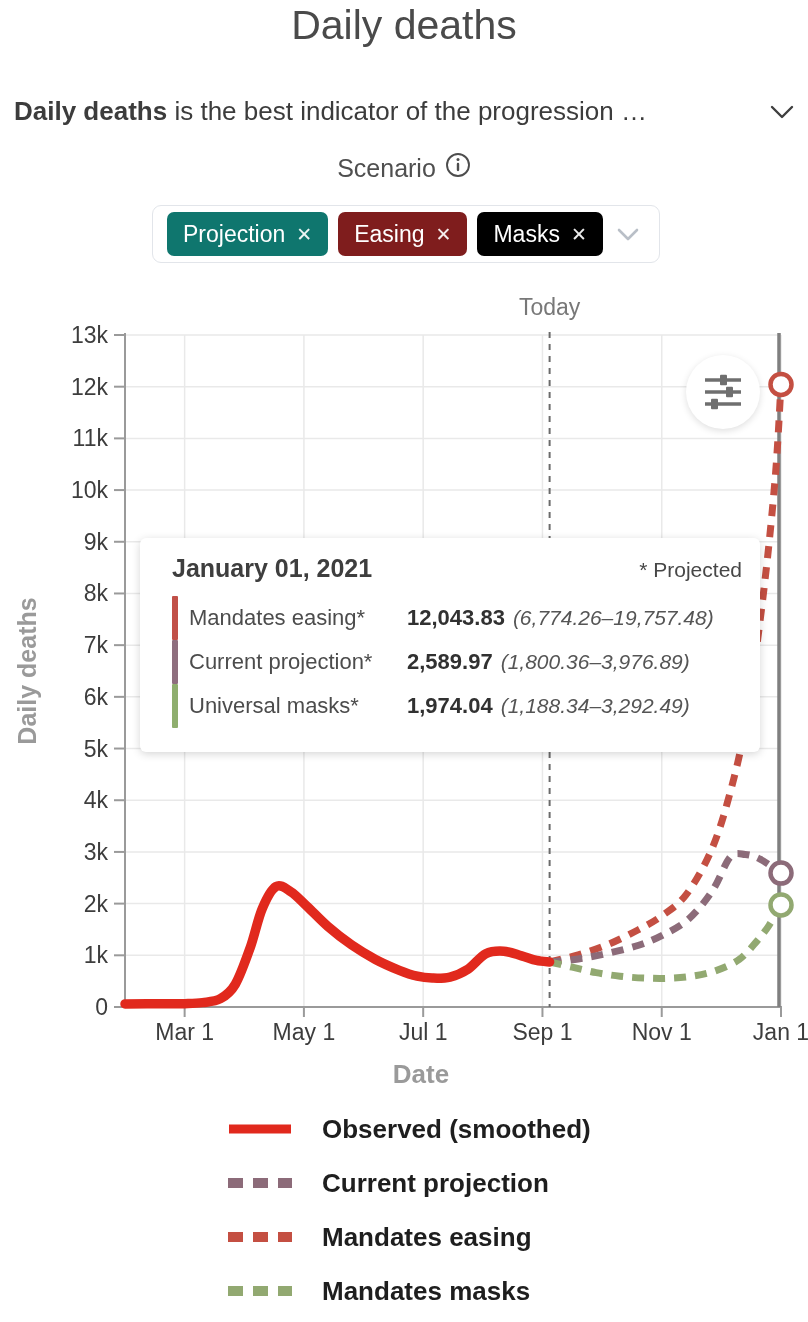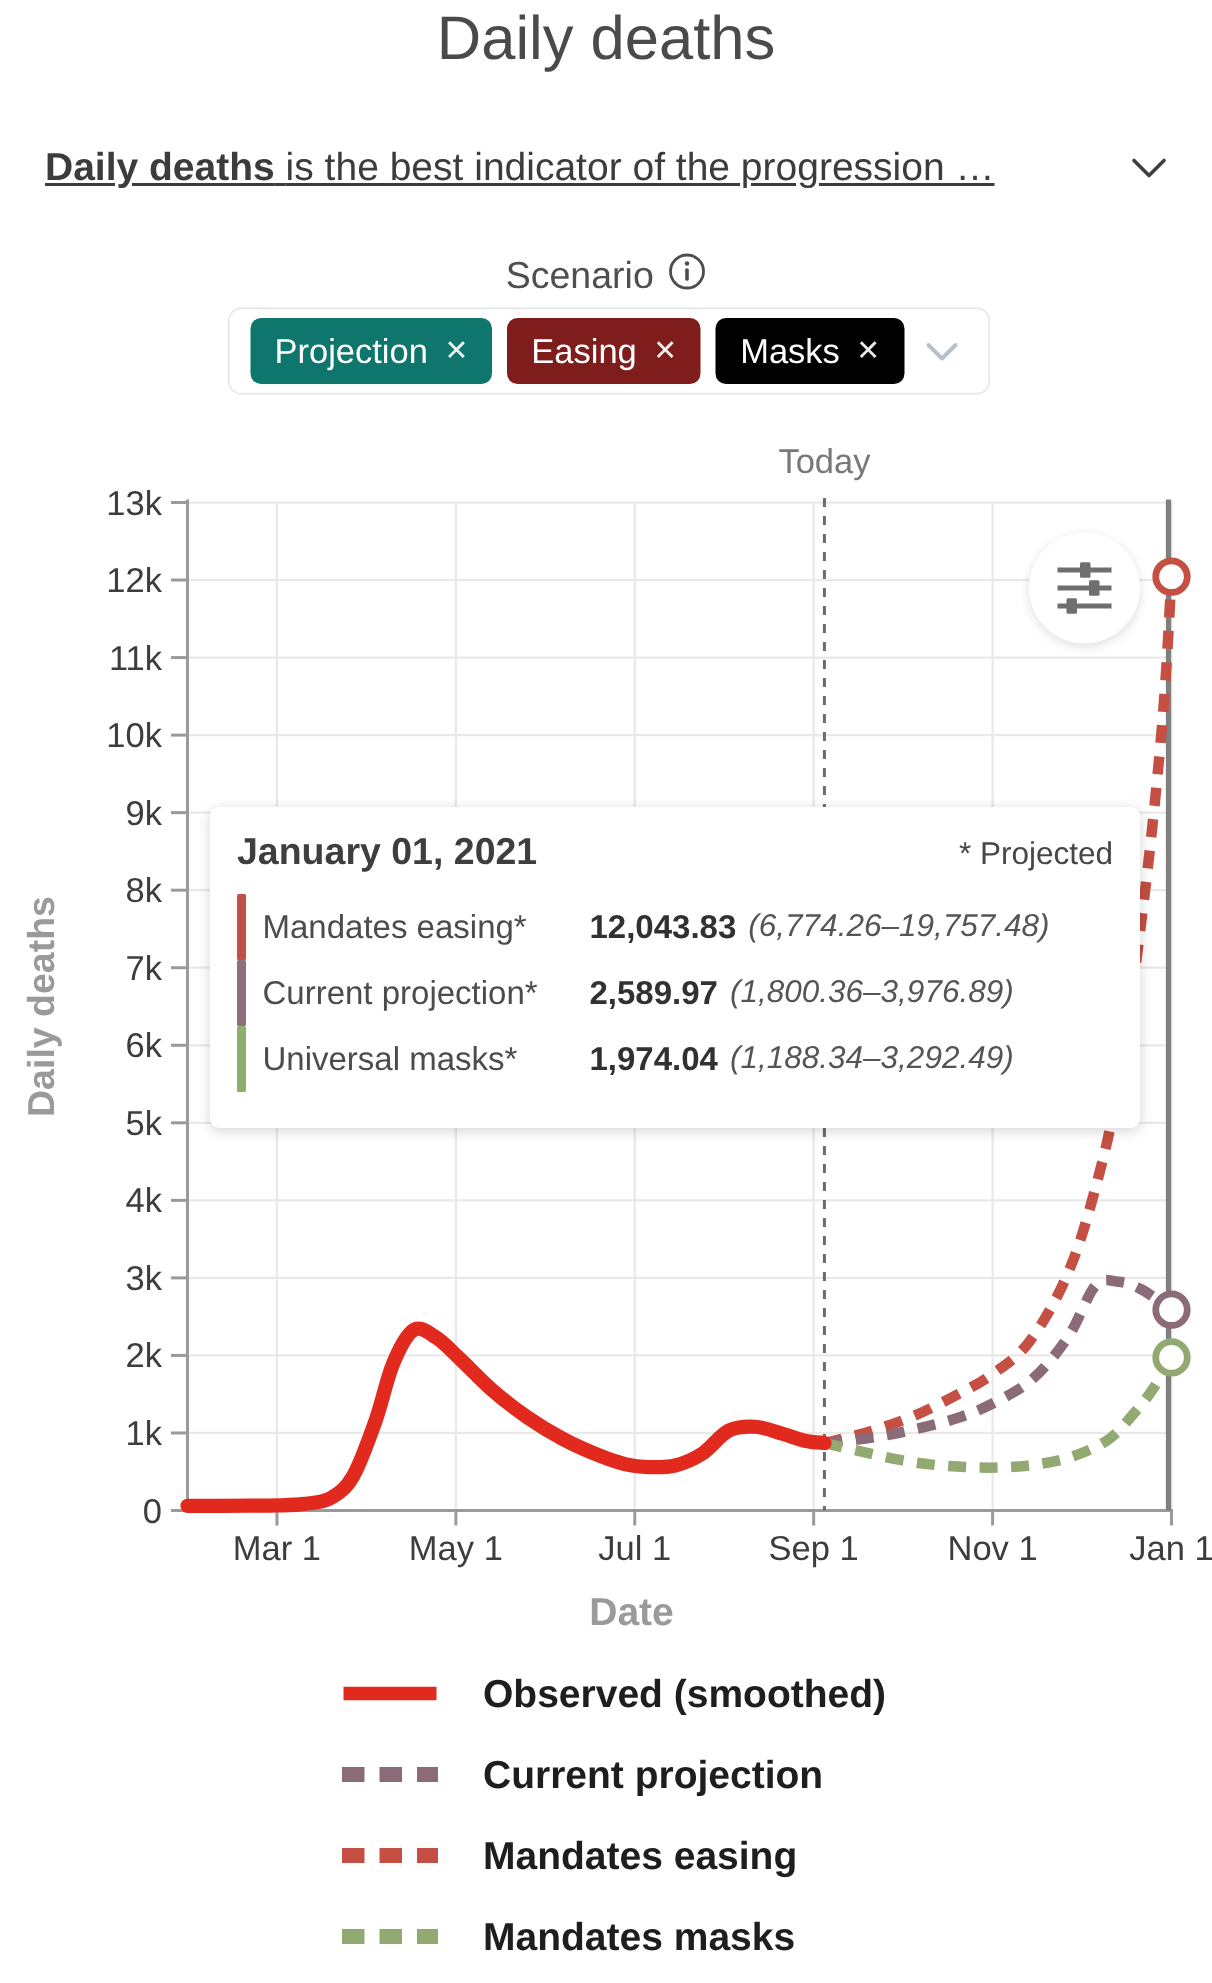--- a/index.html
+++ b/index.html
@@ -4,45 +4,45 @@
 <style>
   html,body{margin:0;padding:0;background:#fff;}
   .page{position:relative;width:808px;height:1322px;overflow:hidden;background:#fff;
         font-family:"Liberation Sans",sans-serif;color:#3c3c3c;}
   svg text{font-family:"Liberation Sans",sans-serif;}
 
   .title{position:absolute;top:2px;left:0;width:100%;text-align:center;
          font-size:41px;font-weight:400;color:#4a4a4a;}
 
   .subtitle{position:absolute;top:96px;left:0;width:100%;box-sizing:border-box;
-            padding:0 30px;display:flex;align-items:center;justify-content:space-between;
-            font-size:26px;color:#3c3c3c;text-decoration:underline;}
+            padding:0 14px;display:flex;align-items:center;justify-content:space-between;
+            font-size:26px;color:#3c3c3c;}
   .subtitle .bold{font-weight:700;}
   .subtitle .chev{margin-left:12px;display:flex;align-items:center;cursor:pointer;}
 
-  .scenario{position:absolute;top:168px;left:0;width:100%;display:flex;
+  .scenario{position:absolute;top:152px;left:0;width:100%;display:flex;
             align-items:center;justify-content:center;gap:9px;font-size:25px;color:#4f4f4f;}
 
   .chipbar{position:absolute;top:205px;left:152px;width:508px;height:58px;box-sizing:border-box;
            border:1.5px solid #e2e5ea;border-radius:9px;background:#fff;
            display:flex;align-items:center;padding:0 14px;gap:10px;}
   .chip{display:flex;align-items:center;gap:11px;height:44px;padding:0 16px;border-radius:7px;
         color:#fff;font-size:23px;white-space:nowrap;cursor:pointer;}
   .chip .x{font-size:19px;opacity:.92;cursor:pointer;}
   .chipbar .chev{margin-left:auto;margin-right:6px;cursor:pointer;display:flex;align-items:center;}
 
   .chart-svg{position:absolute;top:0;left:0;}
 
   .filter-btn{position:absolute;top:355px;left:686px;width:74px;height:74px;border-radius:50%;
               background:#fff;box-shadow:0 2px 7px rgba(0,0,0,.13);display:flex;
               align-items:center;justify-content:center;cursor:pointer;}
 
   .tooltip{position:absolute;top:538px;left:140px;width:620px;height:214px;box-sizing:border-box;
            background:#fff;border-radius:6px;box-shadow:0 2px 9px rgba(0,0,0,.17);
-           padding:16px 18px 12px 18px;}
+           padding:16px 18px 12px 32px;}
   .tt-head{display:flex;justify-content:space-between;align-items:baseline;margin-bottom:13px;}
   .tt-date{font-size:25px;font-weight:600;color:#3e3e3e;}
   .tt-note{font-size:21px;color:#474747;}
   .tt-row{display:flex;align-items:center;height:44px;}
   .tt-bar{width:6px;height:44px;border-radius:1px;flex:none;}
   .tt-label{margin-left:11px;width:218px;font-size:22px;color:#4c4c4c;flex:none;}
   .tt-value{font-size:22px;font-weight:700;color:#313131;}
   .tt-range{margin-left:8px;font-size:21px;font-style:italic;color:#555;}
 
   .legend{position:absolute;top:1102px;left:228px;}

